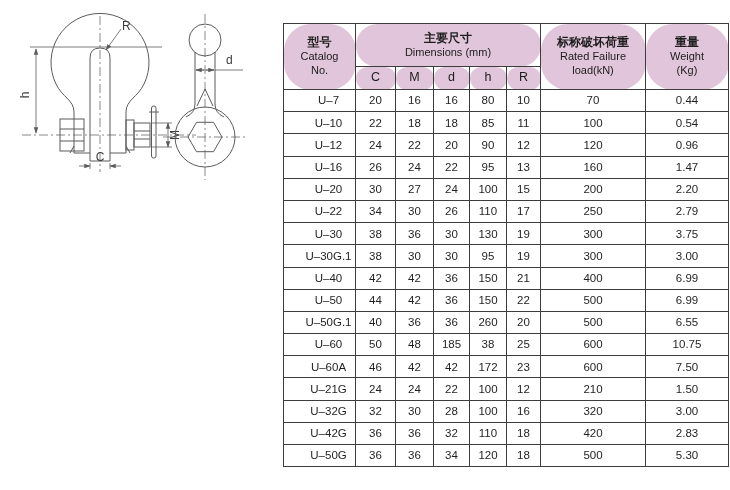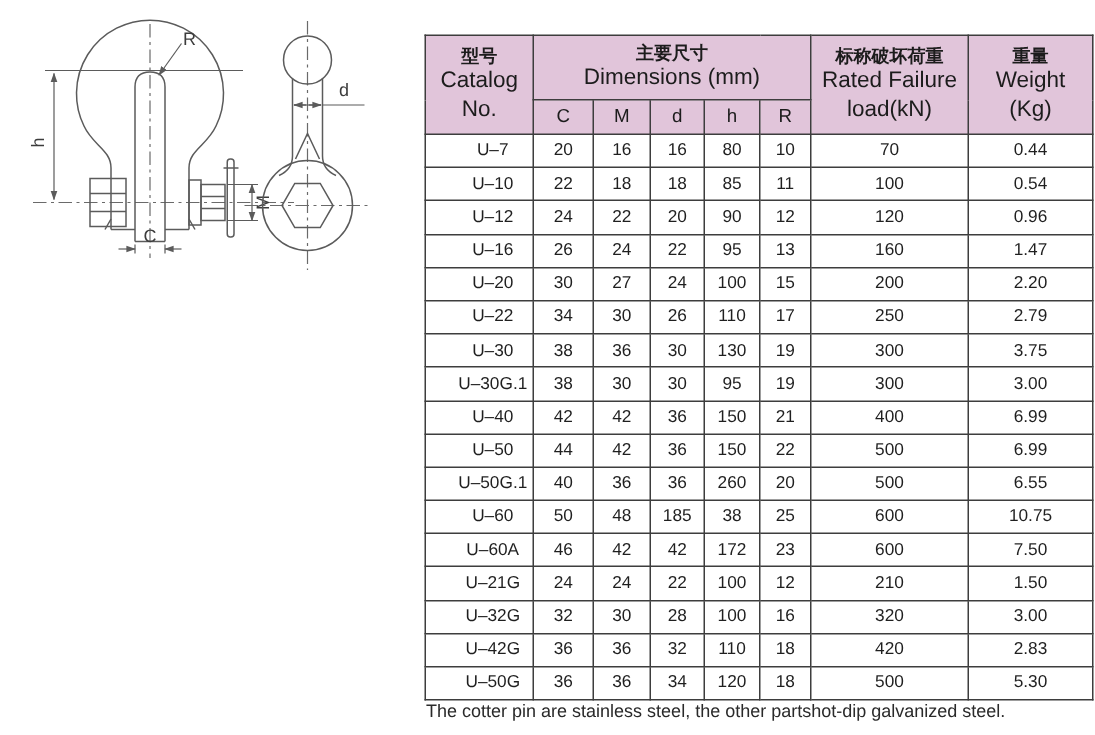--- a/index.html
+++ b/index.html
@@ -8,23 +8,23 @@
   
   #drawing{position:absolute;left:0;top:0;}
   .dl{stroke:#5b5b5b;stroke-width:1;fill:none;}
   .cl{stroke:#6a6a6a;stroke-width:0.8;fill:none;stroke-dasharray:9 3 2 3;}
   .dim{stroke:#5b5b5b;stroke-width:0.8;fill:none;}
   .dtxt{font-family:"Liberation Sans", sans-serif;font-size:12px;fill:#3c3c3c;}
   
   #spec-table{position:absolute;left:283px;top:23px;border-collapse:collapse;table-layout:fixed;}
   #spec-table td,#spec-table th{border:1px solid #3d3d3d;padding:0;margin:0;
         font-weight:normal;text-align:center;vertical-align:middle;line-height:1.25;}
-  #spec-table thead td{background:#e1c5da;font-size:11px;color:#1c1c1c;}
+  #spec-table thead td{background:#e1c5da;font-size:11px;color:#1c1c1c;border-radius:27px;}
   #spec-table .zh{font-weight:bold;font-size:12px;display:block;}
-  #spec-table .en{display:block;font-size:15px;}
+  #spec-table .en{display:block;font-size:11px;}
   #spec-table .subhead td{height:22px;font-size:12.5px;background:#e1c5da;}
   #spec-table tbody td{height:21.2px;font-size:11.5px;color:#1f1f1f;background:#ffffff;}
   #spec-table tbody td.cat{text-align:center;padding-left:18px;}
   .hd-top{height:43px;}
   
   .note-zh{position:absolute;left:284px;top:451px;font-size:12px;font-weight:bold;color:#1f1f1f;}
   .note-en{position:absolute;left:284px;top:467px;font-size:12px;color:#2a2a2a;}
 </style>
 </head>
 <body>
@@ -306,15 +306,14 @@
       <td>36</td>
       <td>34</td>
       <td>120</td>
       <td>18</td>
       <td>500</td>
       <td>5.30</td>
     </tr>
       </tbody>
   </table>
 
-  <div class="note-en">The cotter pin are stainless steel, the other partshot-dip galvanized steel.</div>
 
 </div>
 
 </body></html>

